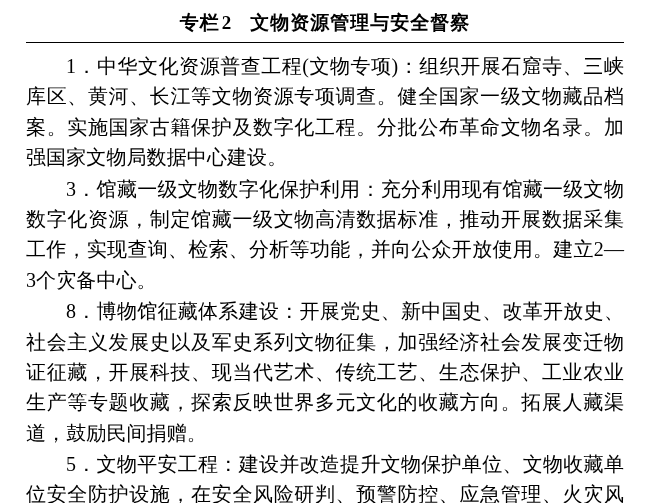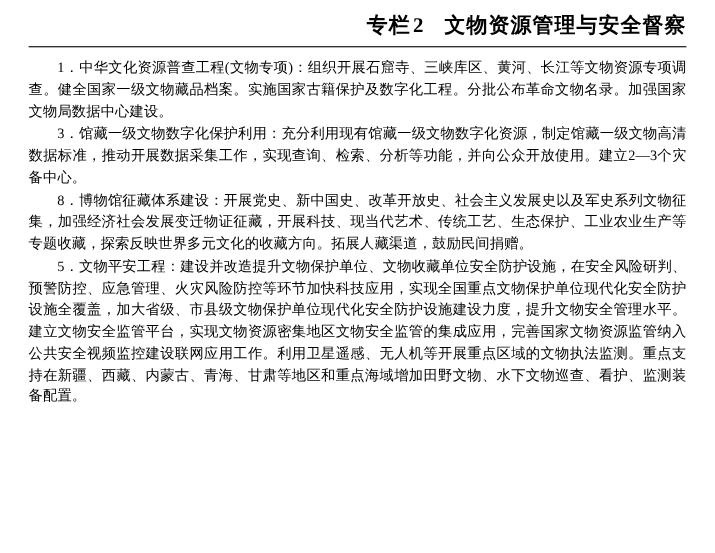--- a/index.html
+++ b/index.html
@@ -15,42 +15,42 @@
     overflow: hidden;
   }
   .page {
     position: relative;
     width: 650px;
     height: 503px;
     box-sizing: border-box;
     padding: 0 26px;
   }
   .doc-title {
-    text-align: right;
+    text-align: center;
     font-size: 19px;
     font-weight: bold;
     letter-spacing: 1px;
     margin: 10px 0 6px 0;
     white-space: nowrap;
   }
   .title-num {
     margin-right: 2px;
   }
   .title-gap {
     display: inline-block;
     width: 18px;
   }
   .rule {
     border: none;
     border-top: 1px solid #000000;
     margin: 4px 0 8px 0;
   }
   .body-text p {
     margin: 0 0 1px 0;
-    font-size: 13px;
+    font-size: 20px;
     line-height: 1.52;
     text-align: justify;
     text-justify: inter-ideograph;
     text-indent: 2em;
     letter-spacing: 0.1px;
   }
 </style>
 </head>
 <body>
 

